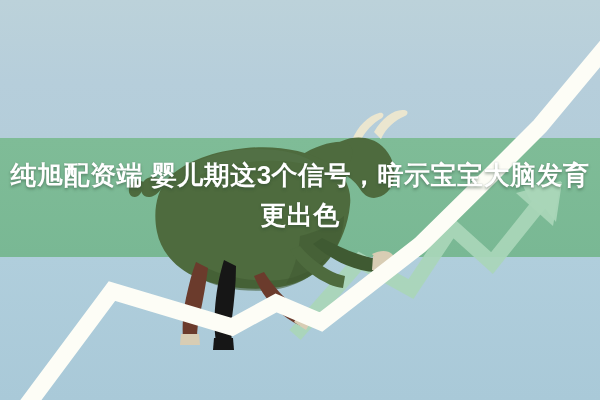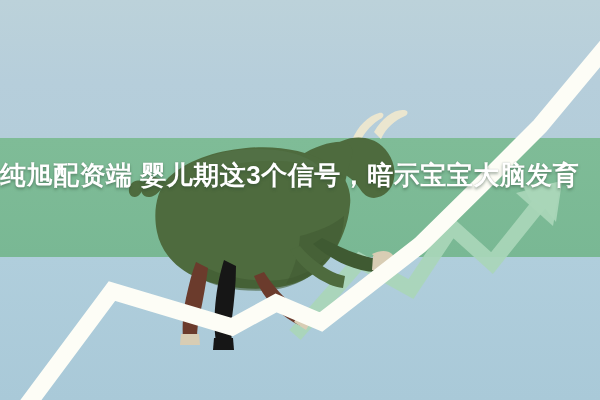--- a/index.html
+++ b/index.html
@@ -9,20 +9,21 @@
     overflow:hidden;
     font-family:"Liberation Sans","DejaVu Sans",sans-serif;
   }
   .layer{position:absolute;top:0;left:0;width:600px;height:400px;}
   .bandtop{position:absolute;left:0;top:0;width:600px;height:138px;}
   .bandmid{position:absolute;left:0;top:138px;width:600px;height:119px;}
   .bandbot{position:absolute;left:0;top:257px;width:600px;height:143px;}
   svg.layer{display:block;}
   #title-wrap{
     position:absolute;left:0;top:155px;width:600px;
+    text-align:center;
     z-index:40;
     pointer-events:none;
   }
   .tline{
     display:block;
     color:#ffffff;
     font-weight:bold;
     font-size:26px;
     line-height:40px;
     letter-spacing:0.5px;
@@ -111,15 +112,16 @@
                L343,288 C334,287 325,283 316,277 C305,270 296,260 290,250 Z" fill="#4e6b3e"></path>
     </g>
   </svg>
 
   <svg class="layer" viewBox="0 0 600 400" style="z-index:30;">
     <polyline points="22,412 112,291 232,327 276,303 321,322 420,245 480,186 540,126 610,42" fill="none" stroke="#fdfdf6" stroke-width="17" stroke-linejoin="miter" stroke-linecap="butt"></polyline>
   </svg>
 
   <div id="title-wrap">
     <span class="tline">纯旭配资端 婴儿期这3个信号，暗示宝宝大脑发育</span>
+    <span class="tline tline2">更出色</span>
   </div>
 
 </div>
 
 </body></html>

